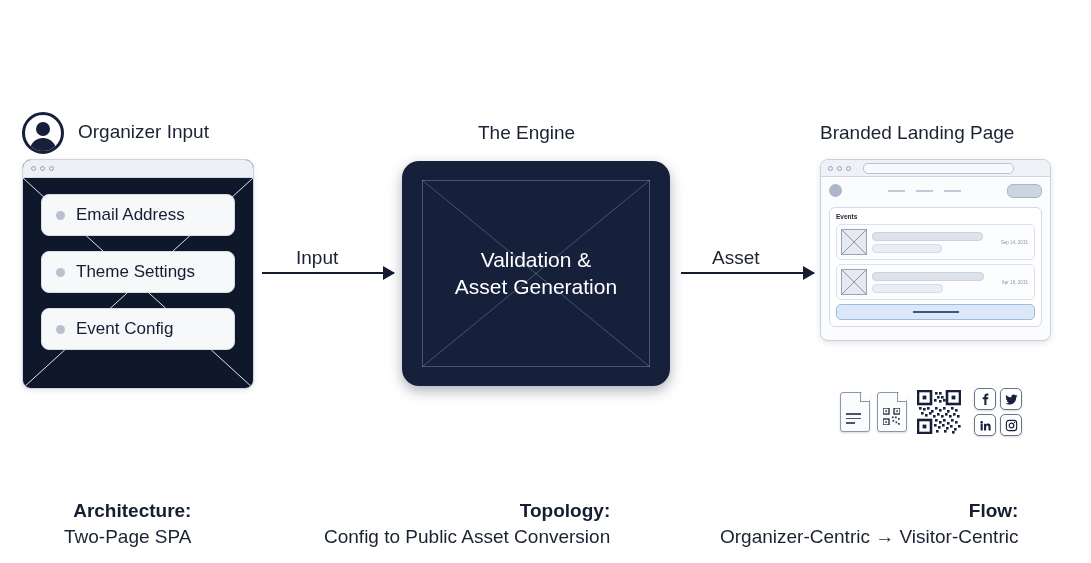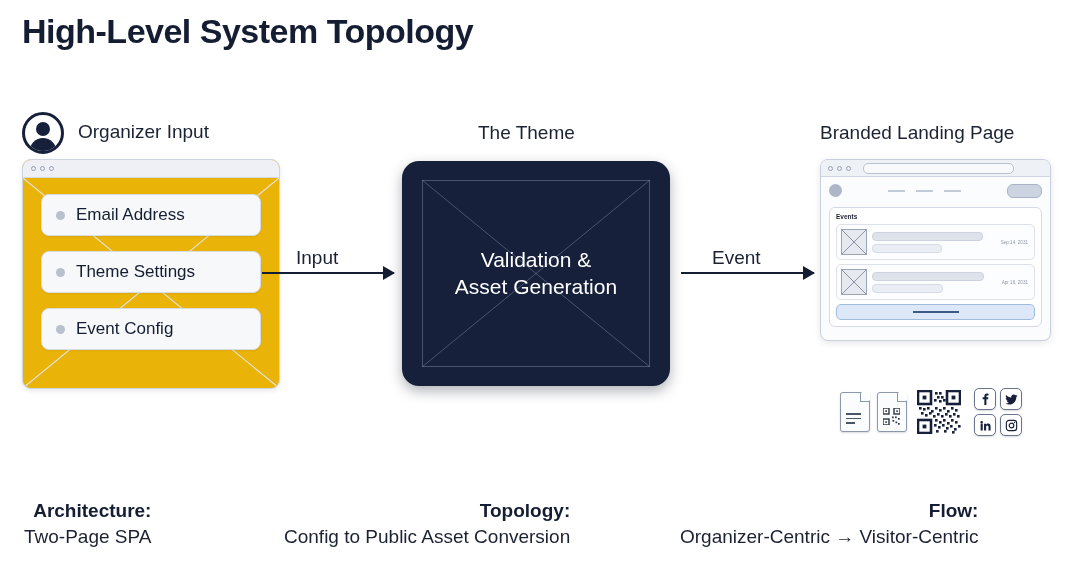--- a/index.html
+++ b/index.html
@@ -36,22 +36,22 @@
     position:absolute;left:50%;top:7px;transform:translateX(-50%);
     width:14px;height:14px;border-radius:50%;background:#16203a;
   }
   .avatar .body{
     position:absolute;left:50%;top:23px;transform:translateX(-50%);
     width:27px;height:22px;border-radius:14px 14px 0 0;background:#16203a;
   }
 
   
   .wf-card{
-    position:absolute;left:22px;top:159px;width:258px;height:230px;
-    background:#eab308;border:1px solid #cfd5e0;border-radius:9px;
+    position:absolute;left:22px;top:159px;width:232px;height:230px;
+    background:#0f172a;border:1px solid #cfd5e0;border-radius:9px;
     box-shadow:0 2px 5px rgba(30,40,70,.10);
     box-sizing:border-box;overflow:hidden;
   }
   .wf-card .chrome{
     height:18px;background:#eef0f5;border-bottom:1px solid #d3d9e3;
     display:flex;align-items:center;gap:4px;padding-left:8px;box-sizing:border-box;
   }
   .dot{width:5px;height:5px;border-radius:50%;border:1px solid #97a0b3;box-sizing:border-box;}
   .wf-body{position:relative;height:calc(100% - 18px);}
   .xlines{position:absolute;inset:0;pointer-events:none;}
@@ -166,31 +166,30 @@
   .soc{
     width:22px;height:22px;border:1.5px solid #6a7488;border-radius:5px;background:#fff;
     display:flex;align-items:center;justify-content:center;
     box-shadow:0 1px 2px rgba(30,40,70,.18);box-sizing:border-box;
   }
   .soc svg{display:block;}
 
   
   .foot{position:absolute;top:498px;text-align:right;}
   .foot .k{font-size:19px;font-weight:bold;color:#141d32;display:block;line-height:1.38;}
-  .foot .v{font-size:19px;color:#1b2233;display:block;line-height:1.38;white-space:nowrap;}
+  .foot .v{font-size:19px;color:#1b2233;display:block;line-height:1.38;white-space:nowrap;margin-left:40px;}
   #foot-0{left:24px;}
   #foot-1{left:284px;}
   #foot-2{left:680px;}
 </style>
 </head>
 <body>
 
 <div class="stage">
 
-  <div class="page-title">High-Level System Topology</div>
 
   <div class="avatar">
     <span class="head"></span>
     <span class="body"></span>
   </div>
   <div class="col-head" id="head-organizer">Organizer Input</div>
 
   <div class="wf-card">
     <div class="chrome">
       <span class="dot"></span>
@@ -217,36 +216,36 @@
           <span class="bullet"></span>
           <span class="flabel">Event Config</span>
         </div>
       </div>
     </div>
   </div>
 
   <div class="arrow-label" id="label-input">Input</div>
   <div class="arrow" id="arrow-in"></div>
 
-  <div class="col-head" id="head-engine">The Theme</div>
+  <div class="col-head" id="head-engine">The Engine</div>
   <div class="engine">
     <div class="diag">
       <svg viewBox="0 0 268 225" preserveAspectRatio="none">
         <line x1="20" y1="19" x2="248" y2="206" stroke="rgba(190,205,235,.30)" stroke-width="1"></line>
         <line x1="248" y1="19" x2="20" y2="206" stroke="rgba(190,205,235,.30)" stroke-width="1"></line>
       </svg>
     </div>
     <div class="inner-frame"></div>
     <div class="etext">
       <div>Validation &amp;</div>
       <div>Asset Generation</div>
     </div>
   </div>
 
-  <div class="arrow-label" id="label-output">Event</div>
+  <div class="arrow-label" id="label-output">Asset</div>
   <div class="arrow" id="arrow-out"></div>
 
   <div class="col-head" id="head-landing">Branded Landing Page</div>
   <div class="lp">
     <div class="chrome">
       <span class="dot"></span>
       <span class="dot"></span>
       <span class="dot"></span>
       <span class="urlbar"></span>
     </div>

